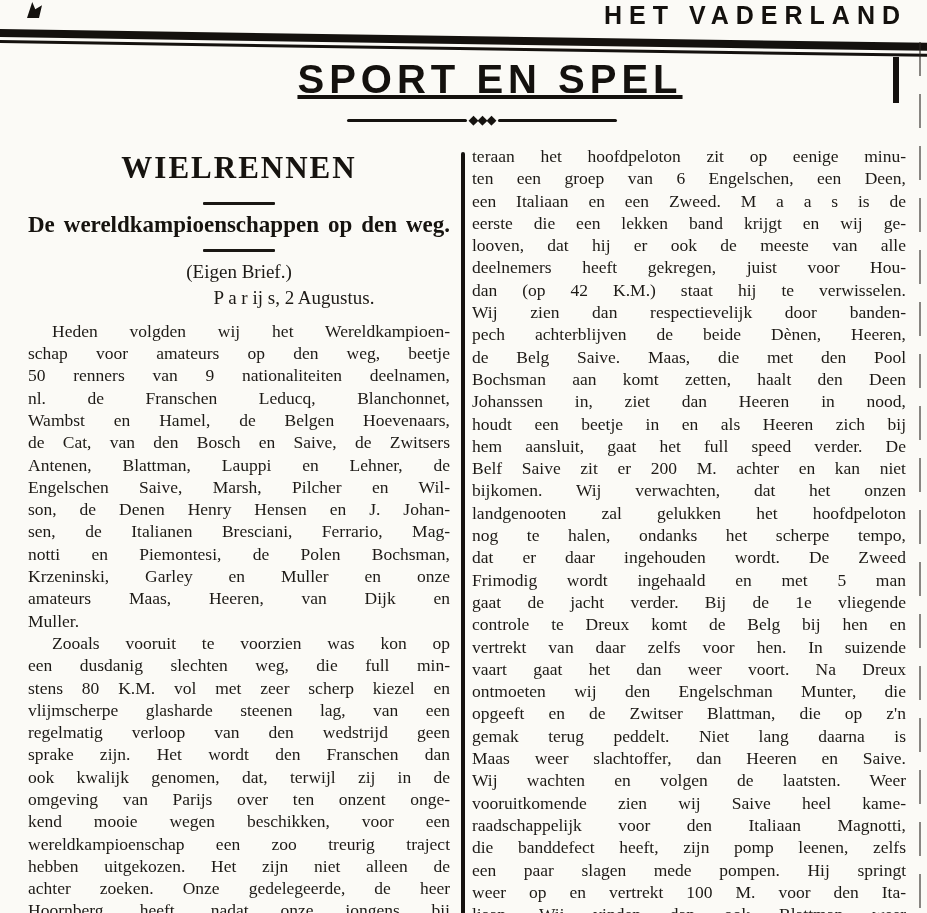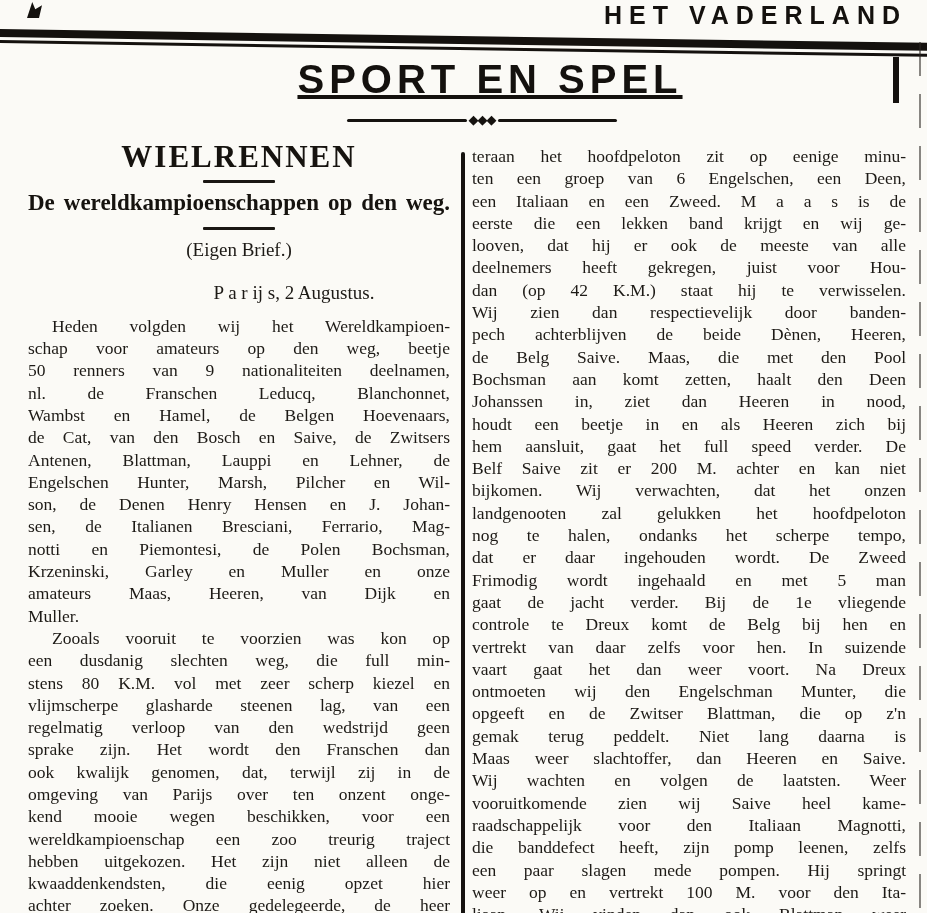--- a/index.html
+++ b/index.html
@@ -36,31 +36,31 @@
   }
   .ornament .oline{flex:1;height:3px;background:#15120f;border-radius:2px;}
   .ornament .diamonds{
     font-size:13px;line-height:13px;letter-spacing:-1px;color:#15120f;
     padding:0 2px;transform:translateY(-1px);
   }
   .col{position:absolute;}
   .col.left{left:28px;top:134px;width:422px;}
   .col.right{left:472px;top:134px;width:434px;}
   .category{
-    margin:5px;text-align:center;font-weight:bold;font-size:31px;
+    margin:16px;text-align:center;font-weight:bold;font-size:31px;
     letter-spacing:2px;color:#16130f;
   }
   .shortrule{width:72px;height:3px;background:#1a1713;margin:5px auto 6px auto;border-radius:1px;}
   .subtitle{
     margin:2px 0 0 0;font-weight:bold;font-size:23px;line-height:1.25;
     text-align:justify;text-align-last:justify;color:#16130f;
   }
   .subtitle + .shortrule{margin-top:9px;margin-bottom:4px;}
   .byline{text-align:center;font-size:19px;margin-top:9px;}
-  .dateline{text-align:center;font-size:19px;margin-top:21px;padding-left:110px;}
+  .dateline{text-align:center;font-size:19px;margin-top:4px;padding-left:110px;}
   .body{margin-top:11px;}
   .line{
     font-size:17.5px;line-height:22.3px;
     text-align:justify;text-align-last:justify;
     color:#1d1a16;
   }
   .line.indent{text-indent:24px;}
   .line.para-end{text-align-last:left;}
   .coldivider{
     position:absolute;left:461px;top:152px;width:4px;height:761px;
@@ -102,39 +102,38 @@
     <div class="byline">(Eigen Brief.)</div>
     <div class="dateline">P a r ij s,  2  Augustus.</div>
     <div class="body">
         <div class="line indent">Heden volgden wij het Wereldkampioen-</div>
         <div class="line">schap voor amateurs op den weg, beetje</div>
         <div class="line">50 renners van 9 nationaliteiten deelnamen,</div>
         <div class="line">nl. de Franschen Leducq, Blanchonnet,</div>
         <div class="line">Wambst en Hamel, de Belgen Hoevenaars,</div>
         <div class="line">de Cat, van den Bosch en Saive, de Zwitsers</div>
         <div class="line">Antenen, Blattman, Lauppi en Lehner, de</div>
-        <div class="line">Engelschen Hunter, Marsh, Pilcher en Wil-</div>
+        <div class="line">Engelschen Saive, Marsh, Pilcher en Wil-</div>
         <div class="line">son, de Denen Henry Hensen en J. Johan-</div>
         <div class="line">sen, de Italianen Bresciani, Ferrario, Mag-</div>
         <div class="line">notti en Piemontesi, de Polen Bochsman,</div>
         <div class="line">Krzeninski, Garley en Muller en onze</div>
         <div class="line">amateurs Maas, Heeren, van Dijk en</div>
         <div class="line para-end">Muller.</div>
         <div class="line indent">Zooals vooruit te voorzien was kon op</div>
         <div class="line">een dusdanig slechten weg, die full min-</div>
         <div class="line">stens 80 K.M. vol met zeer scherp kiezel en</div>
         <div class="line">vlijmscherpe glasharde steenen lag, van een</div>
         <div class="line">regelmatig verloop van den wedstrijd geen</div>
         <div class="line">sprake zijn. Het wordt den Franschen dan</div>
         <div class="line">ook kwalijk genomen, dat, terwijl zij in de</div>
         <div class="line">omgeving van Parijs over ten onzent onge-</div>
         <div class="line">kend mooie wegen beschikken, voor een</div>
         <div class="line">wereldkampioenschap een zoo treurig traject</div>
         <div class="line">hebben uitgekozen. Het zijn niet alleen de</div>
-        <div class="line">kwaaddenkendsten, die eenig opzet hier</div>
         <div class="line">achter zoeken. Onze gedelegeerde, de heer</div>
         <div class="line">Hoornberg, heeft, nadat onze jongens bij</div>
       </div>
   </div>
 
   <div class="coldivider"></div>
 
   <div class="col right">
     <div class="body">
         <div class="line">teraan het hoofdpeloton zit op eenige minu-</div>

